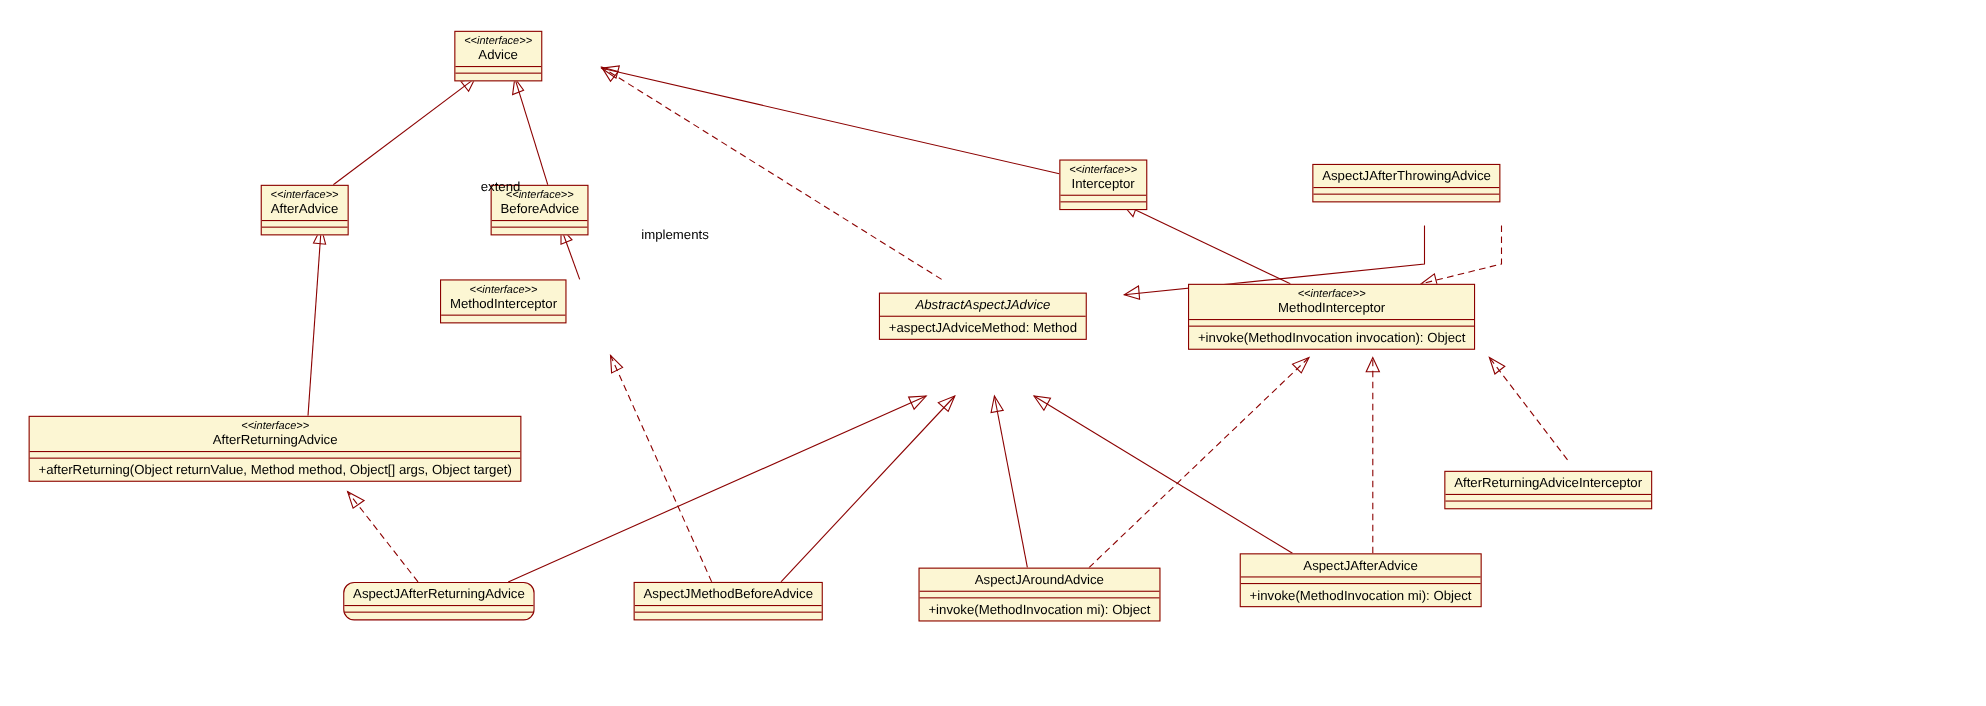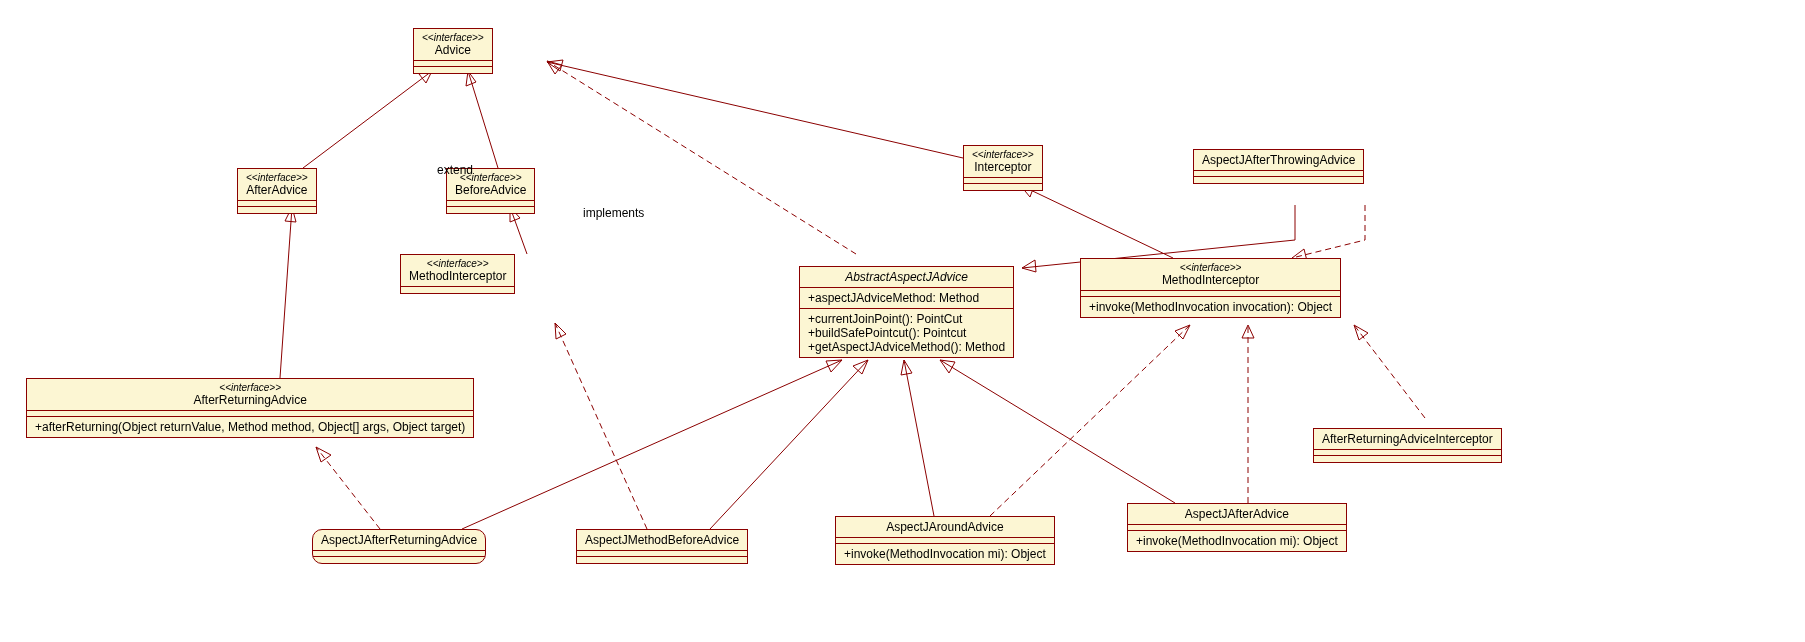--- a/index.html
+++ b/index.html
@@ -190,25 +190,20 @@
   <div class="class-section empty"></div>
 </div>
 
 <div class="class-box" style="left:799px; top:254px;margin-top:12px;">
   <div class="class-header">
     <div class="class-name abstract">AbstractAspectJAdvice</div>
   </div>
   <div class="class-section">
     <div class="member">+aspectJAdviceMethod: Method</div>
   </div>
-  <div class="class-section">
-    <div class="member">+currentJoinPoint(): PointCut</div>
-    <div class="member">+buildSafePointcut(): Pointcut</div>
-    <div class="member">+getAspectJAdviceMethod(): Method</div>
-  </div>
 </div>
 
 <div class="class-box" style="left:1080px; top:258px;">
   <div class="class-header">
     <div class="stereotype">&lt;&lt;interface&gt;&gt;</div>
     <div class="class-name">MethodInterceptor</div>
   </div>
   <div class="class-section empty"></div>
   <div class="class-section">
     <div class="member">+invoke(MethodInvocation invocation): Object</div>

